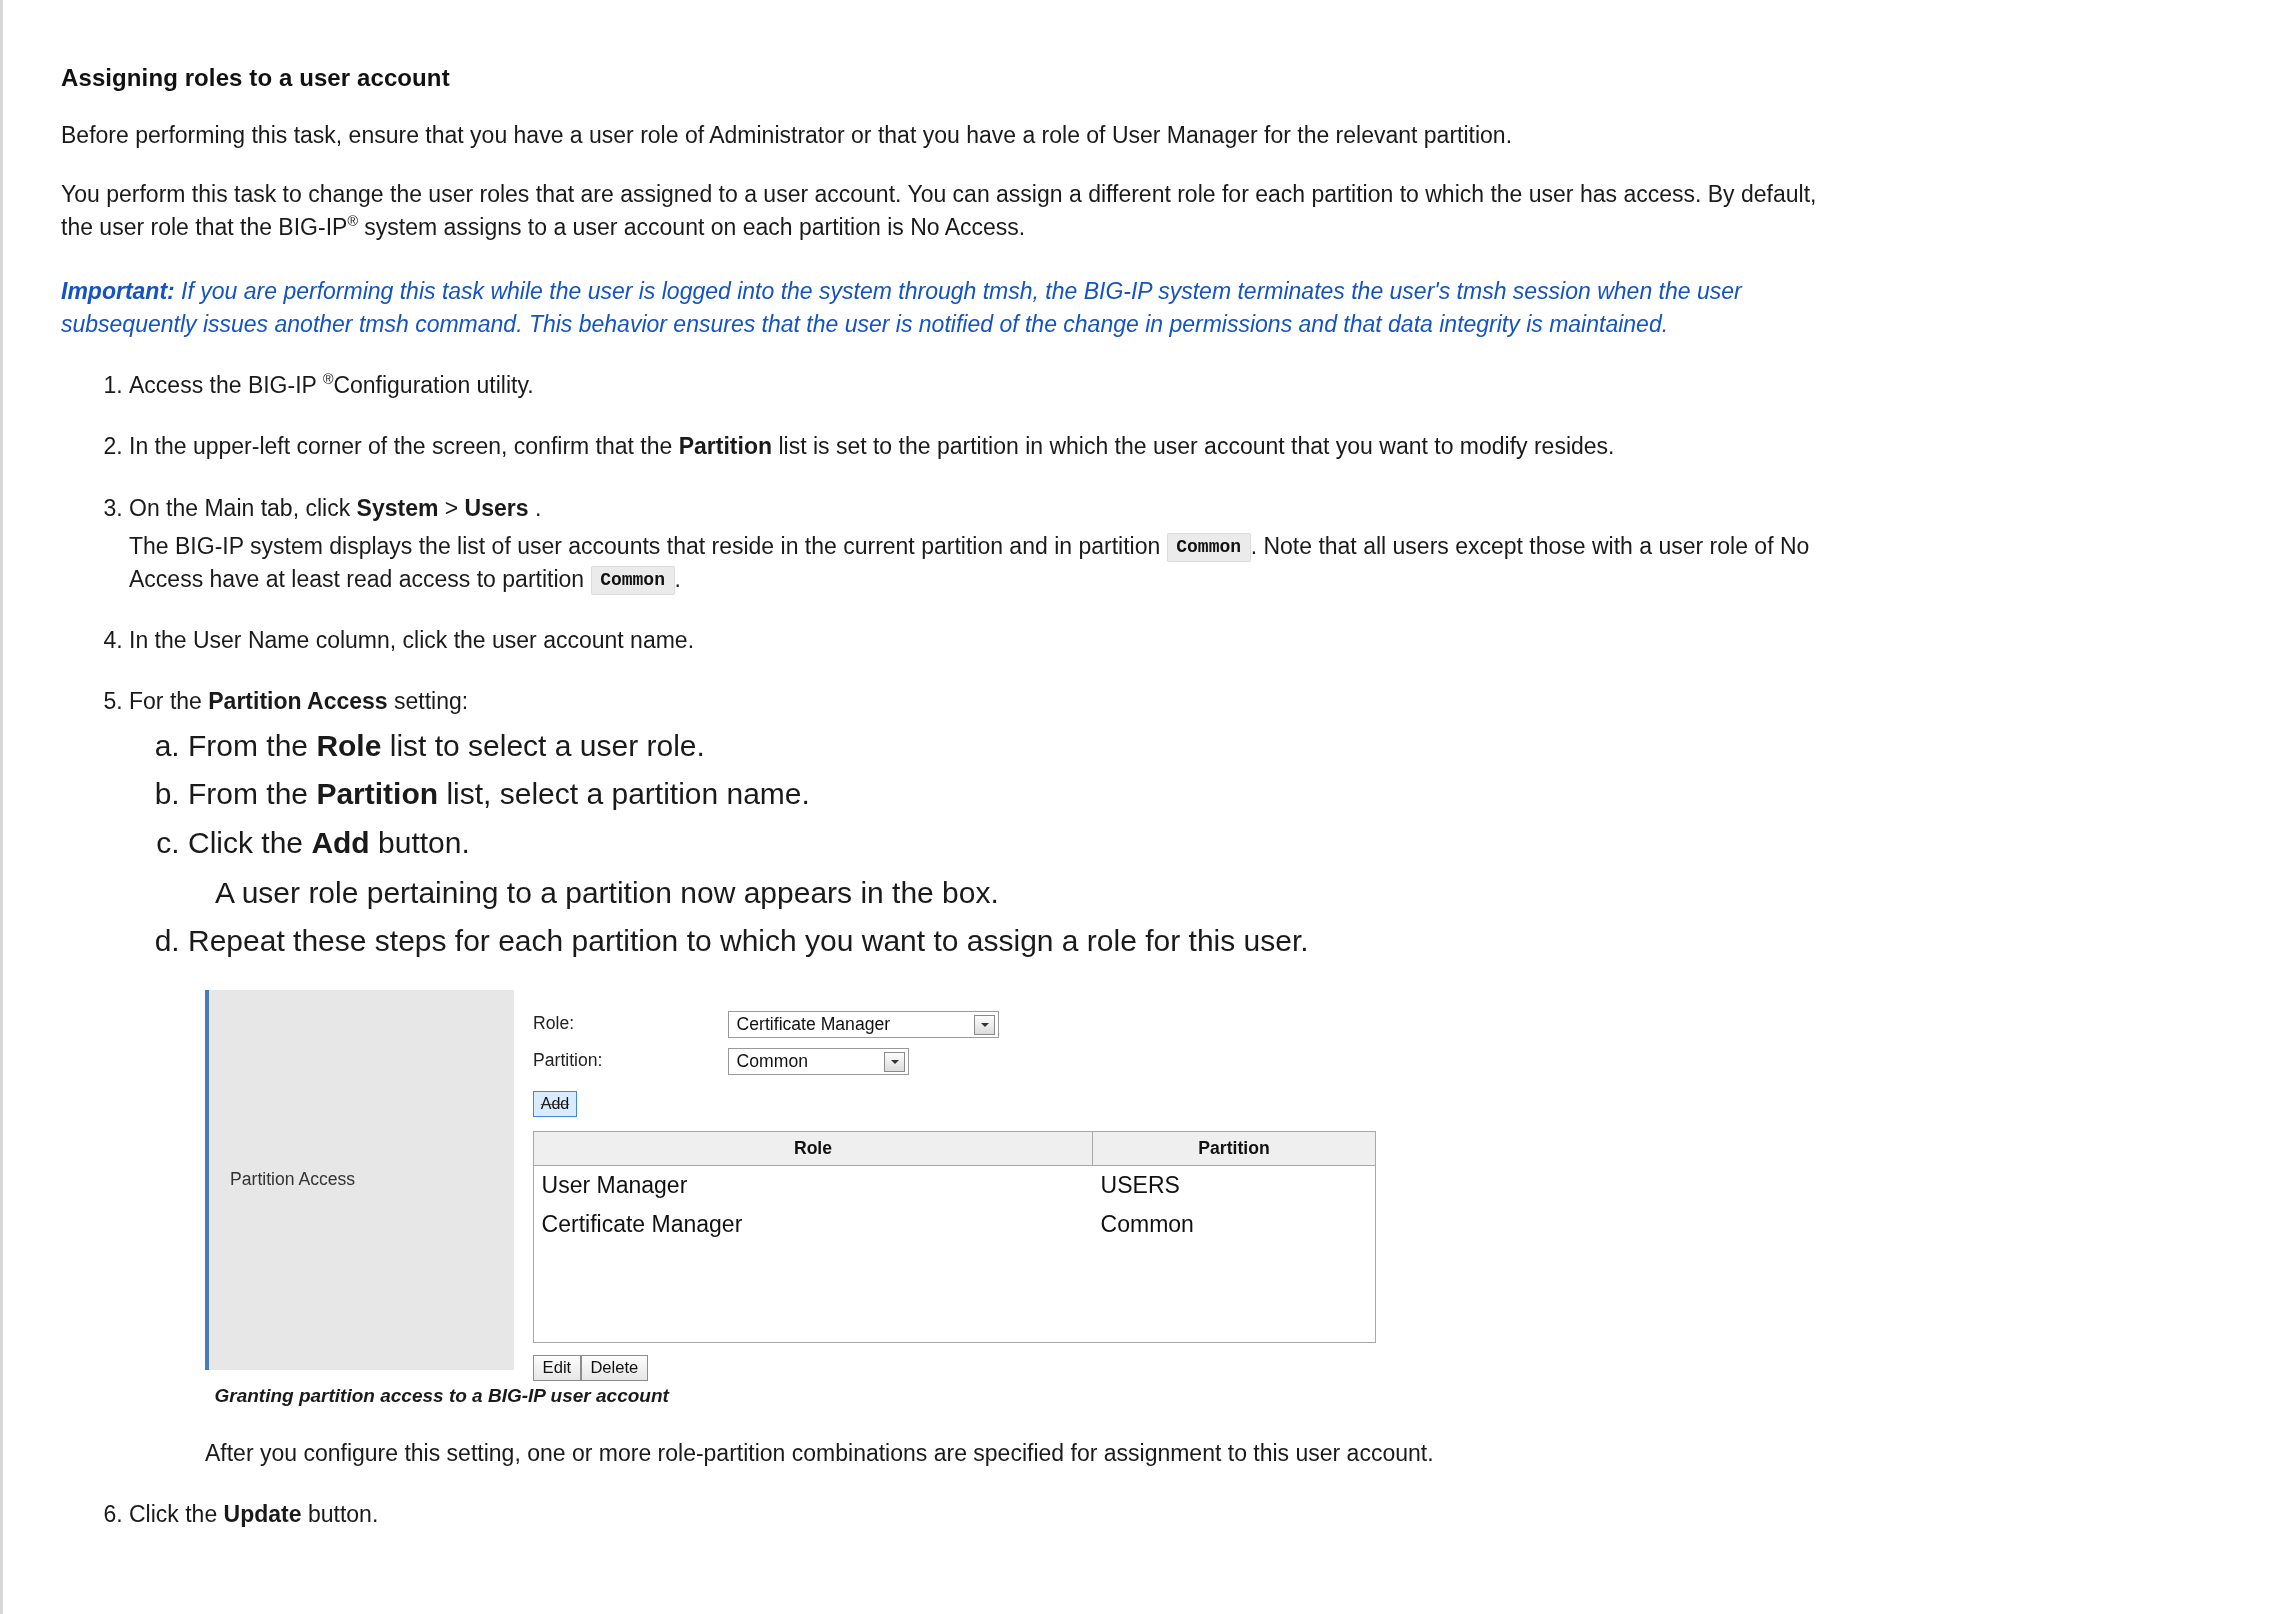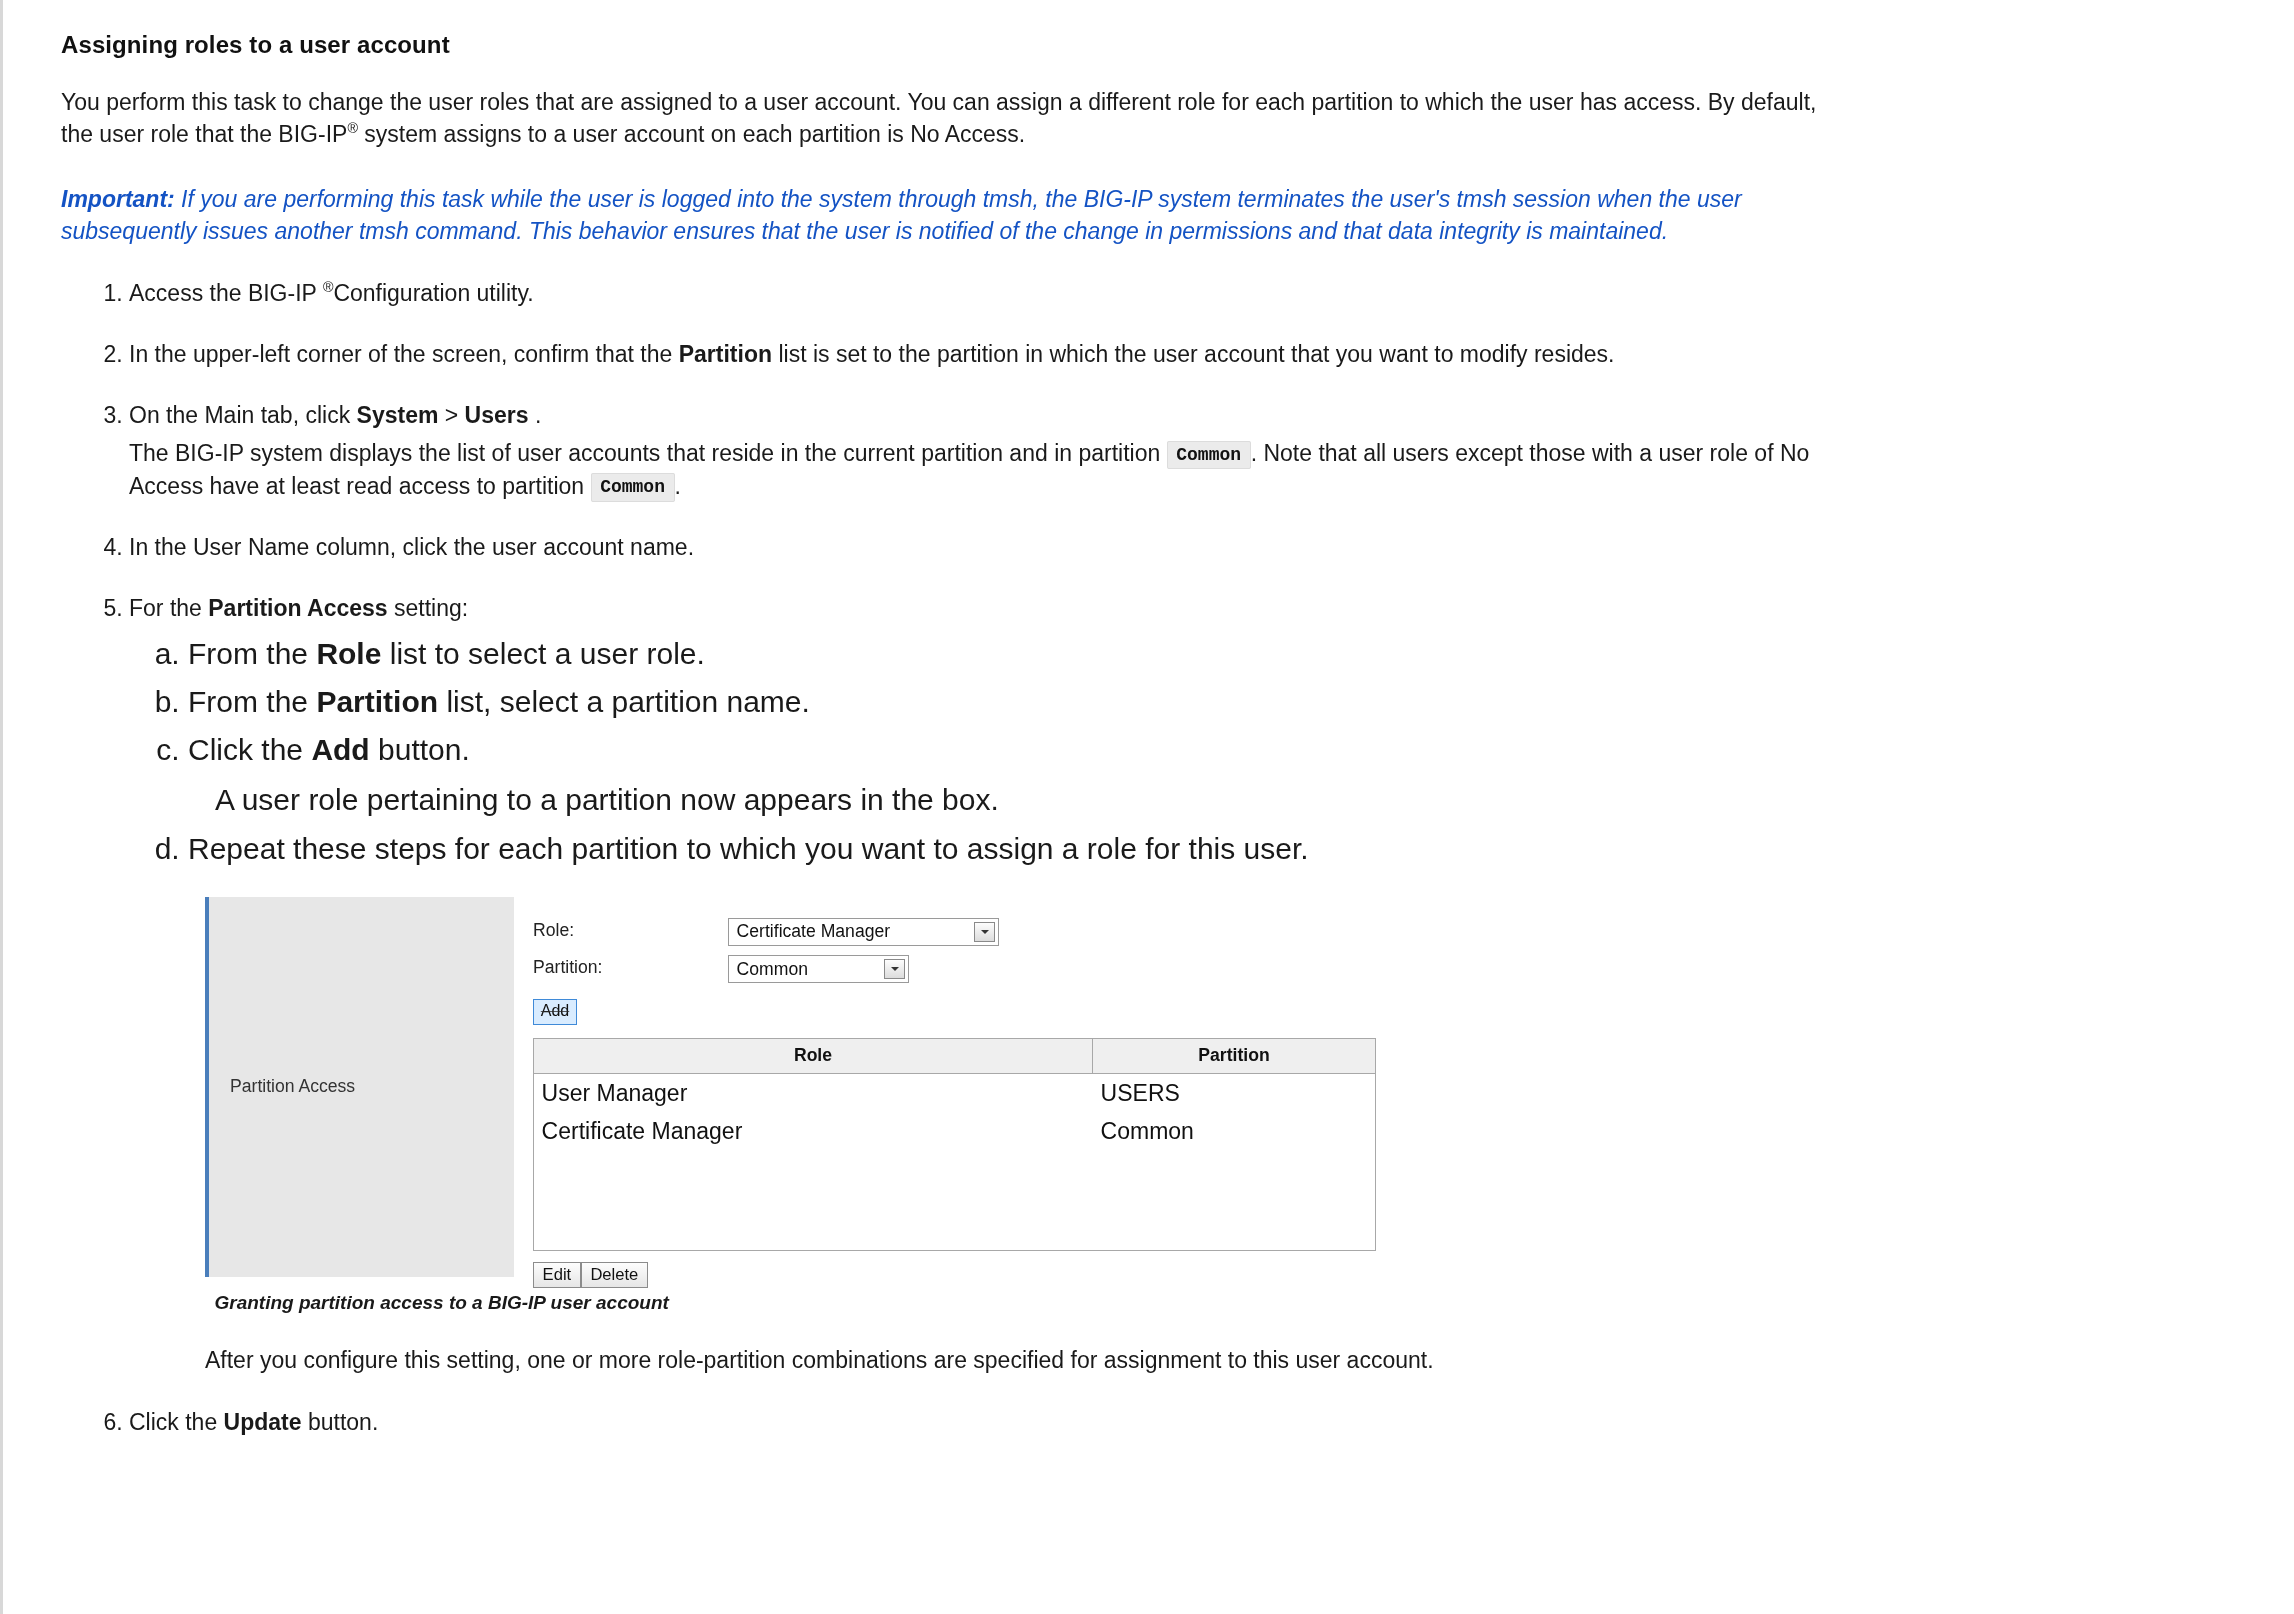--- a/index.html
+++ b/index.html
@@ -12,21 +12,21 @@
     height: 1615px;
     font-family: "Liberation Sans", sans-serif;
     color: #1a1a1a;
     -webkit-font-smoothing: antialiased;
   }
   .page {
     position: relative;
     width: 1908px;
     height: 1615px;
     box-sizing: border-box;
-    padding: 21px 61px 0 61px;
+    padding: 54px 61px 0 61px;
   }
   .left-rule {
     position: absolute;
     left: 0;
     top: 0;
     width: 2.9px;
     height: 1615px;
     background: #d8d8d8;
   }
   h1.doc-title {
@@ -261,20 +261,21 @@
   }
 </style>
 </head>
 <body>
 
 <div class="page">
   <div class="left-rule"></div>
 
   <h1 class="doc-title">Assigning roles to a user account</h1>
 
+  <p class="para"><span>Before performing this task, ensure that you have a user role of Administrator or that you have a role of User Manager for the relevant partition.</span></p>
 
   <p class="para"><span>You perform this task to change the user roles that are assigned to a user account. You can assign a different role for each partition to which the user has access. By default, the user role that the BIG-IP</span><sup>®</sup><span> system assigns to a user account on each partition is No Access.</span></p>
 
   <p class="important"><span class="imp-label">Important:</span><span> If you are performing this task while the user is logged into the system through tmsh, the BIG-IP system terminates the user's tmsh session when the user subsequently issues another tmsh command. This behavior ensures that the user is notified of the change in permissions and that data integrity is maintained.</span></p>
 
   <ol class="steps">
     <li>
       <span>Access the BIG-IP </span><sup>®</sup><span>Configuration utility.</span>
     </li>
 

